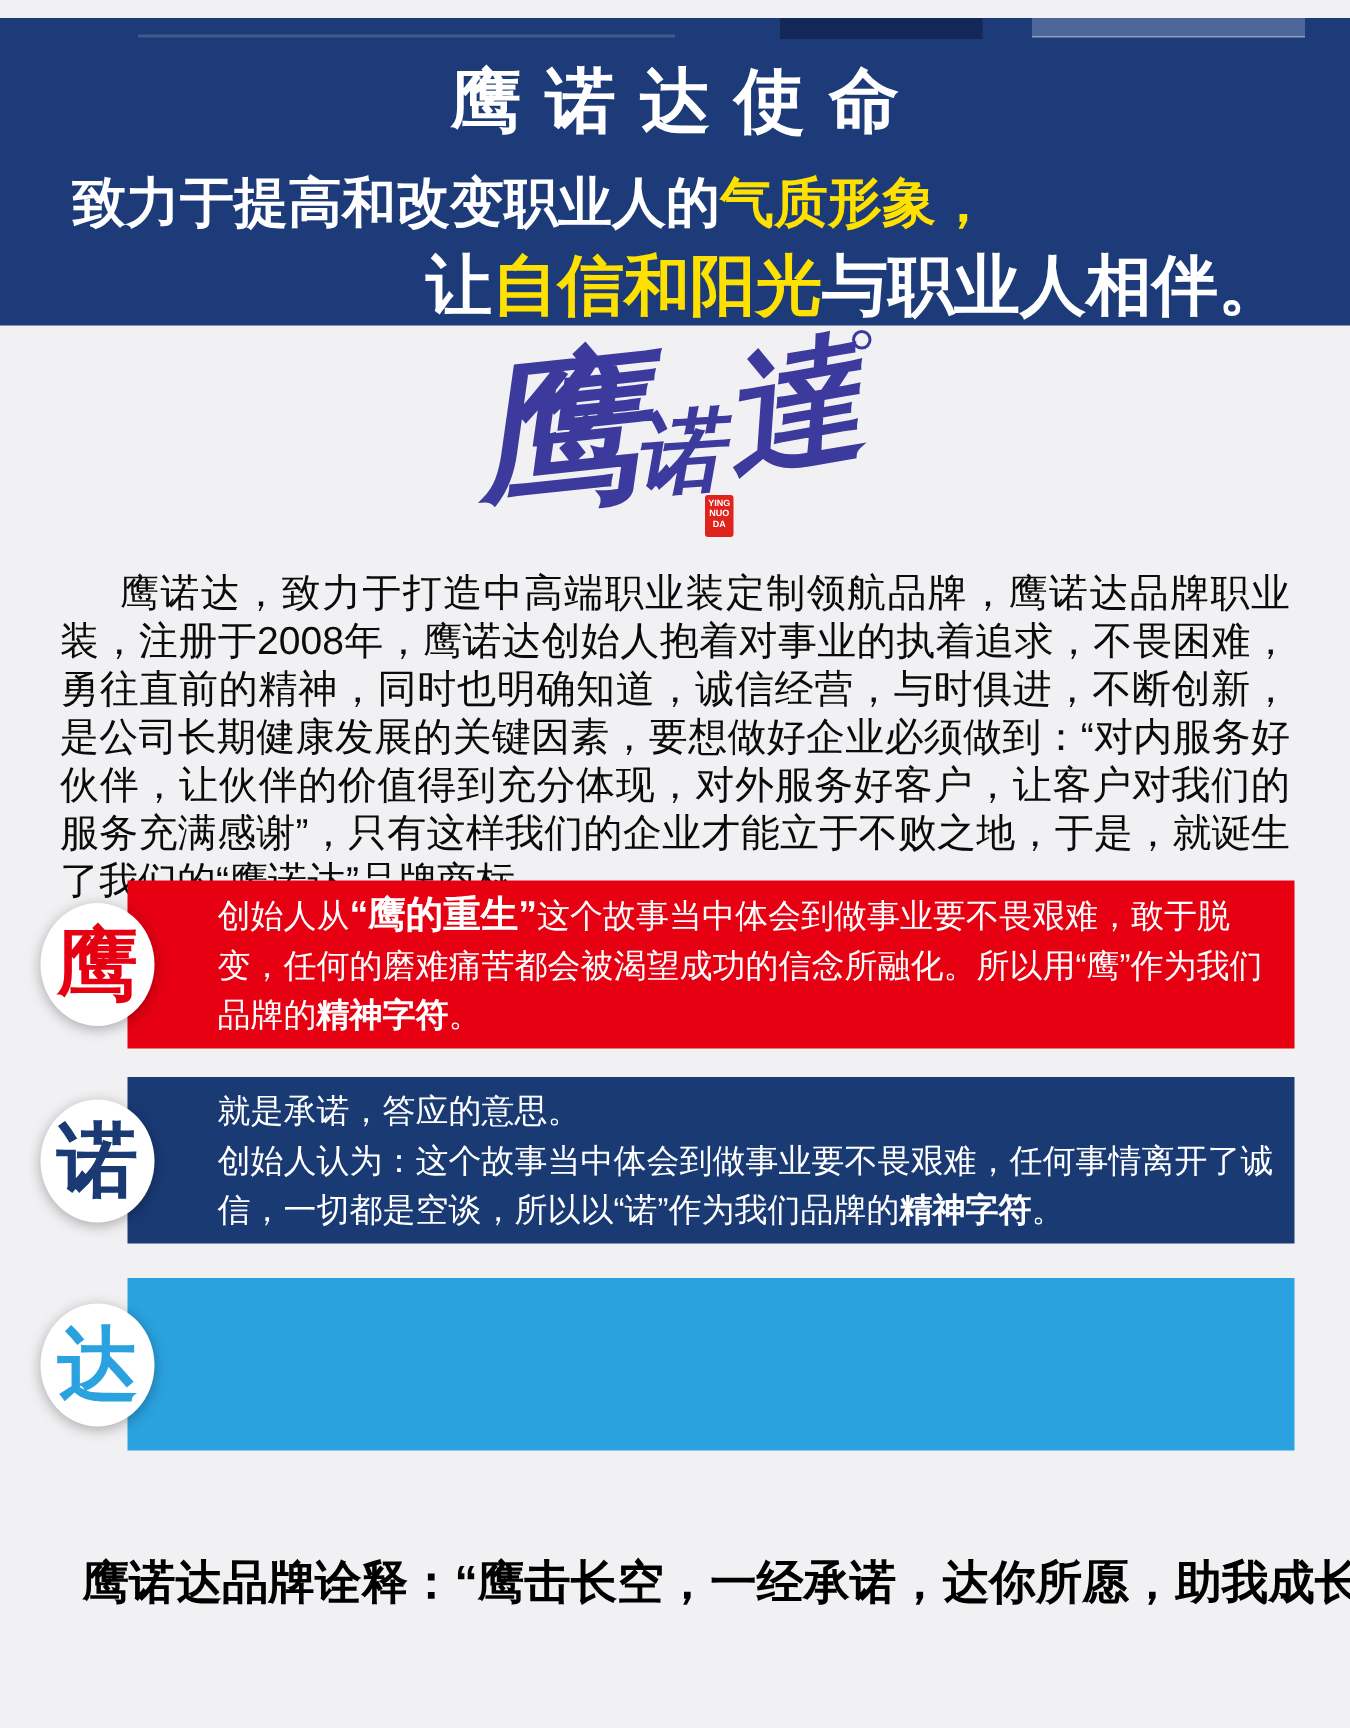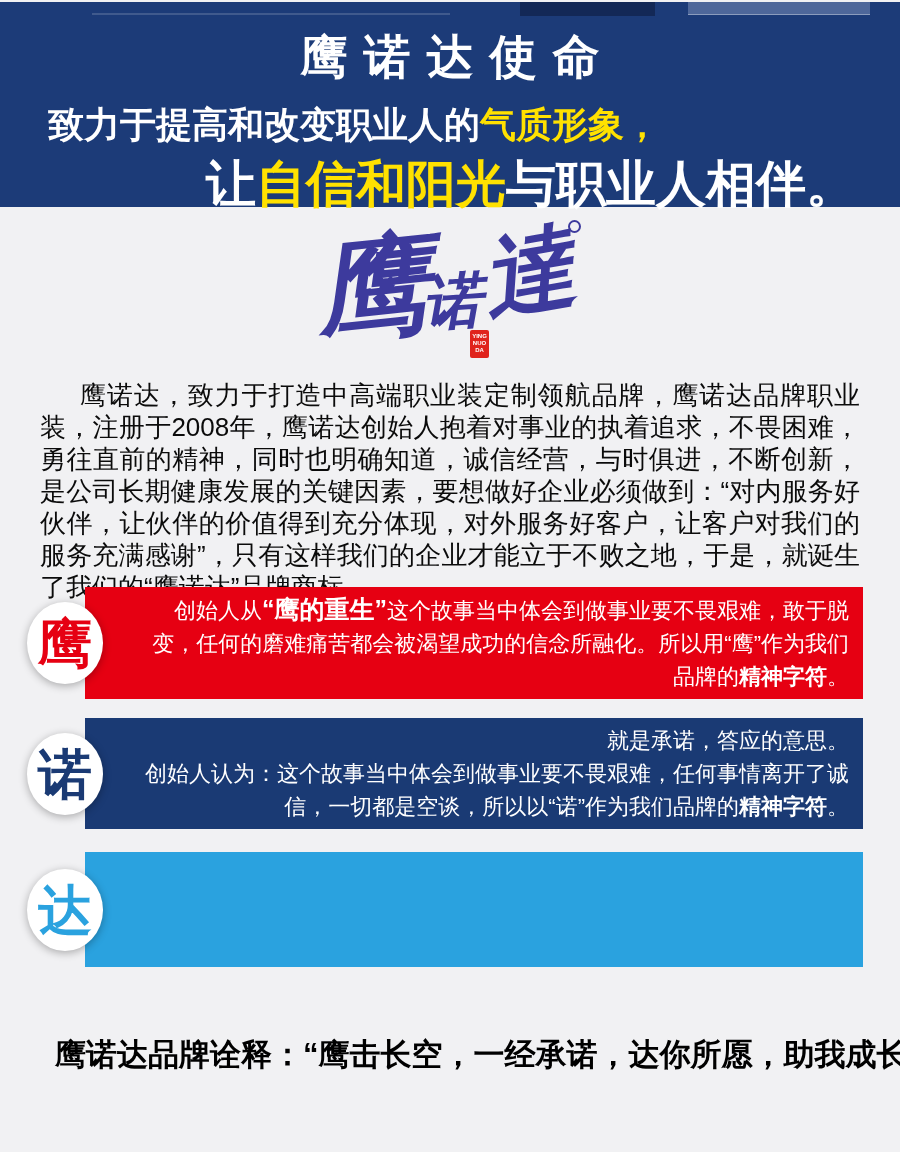--- a/index.html
+++ b/index.html
@@ -5,42 +5,42 @@
   * { margin:0; padding:0; box-sizing:border-box; }
   html,body { width:900px; }
   body { font-family:"Liberation Sans", sans-serif; }
   #page {
     position:relative; width:900px; height:1152px;
     background:#f1f1f3; overflow:hidden;
   }
 
   
   .header {
-    position:absolute; left:0; top:2px; width:900px; height:205px;
+    position:absolute; left:0; top:12px; width:900px; height:205px;
     background:#1c3b78;
   }
   .deco-line  { position:absolute; left:92px; top:11px; width:358px; height:2px;
                 background:rgba(255,255,255,.16); }
   .deco-dark  { position:absolute; left:520px; top:0; width:135px; height:14px;
                 background:rgba(8,18,44,.45); }
   .deco-light { position:absolute; left:688px; top:0; width:182px; height:13px;
                 background:rgba(182,196,226,.32);
                 border-bottom:1px solid rgba(255,255,255,.35); }
   .title {
     position:absolute; top:24px; left:0; width:100%;
     text-align:center; color:#ffffff;
     font-size:47px; font-weight:700; letter-spacing:16px; text-indent:16px;
   }
   .sub1 {
     position:absolute; top:99px; left:48px;
     font-size:36px; font-weight:700; color:#ffffff; white-space:nowrap;
   }
   .sub2 {
     position:absolute; top:149px; right:44px;
-    font-size:50px; font-weight:700; color:#ffffff; white-space:nowrap;
+    font-size:44px; font-weight:700; color:#ffffff; white-space:nowrap;
   }
   .hl { color:#ffe100; }
 
   
   .logo {
     position:absolute; top:224px; left:50%; transform:translateX(-50%);
     width:280px; height:135px; color:#3d3a9d;
   }
   .logo-char { position:absolute; font-weight:700; font-style:italic; line-height:1; }
   .lc1 { left:6px;   top:8px;  font-size:112px; transform:rotate(-6deg); }
@@ -78,21 +78,21 @@
     width:76px; height:82px; background:#ffffff; border-radius:50%;
     box-shadow:0 2px 9px rgba(0,0,0,.30);
     display:flex; align-items:center; justify-content:center;
     font-size:54px; font-weight:700; line-height:1;
   }
   .b1 .badge { color:#e60012; }
   .b2 .badge { color:#1a3a74; }
   .b3 .badge { color:#2aa2df; }
   .banner-text {
     padding:6px 14px 6px 60px;
-    color:#ffffff; font-size:22px; line-height:33px; font-weight:500;text-align:right;
+    color:#ffffff; font-size:22px; line-height:33px; font-weight:500;
   }
   .seg-big  { font-size:25px; font-weight:700; }
   .seg-bold { font-weight:700; }
 
   
   .brand-line {
     position:absolute; top:1034px; left:55px;
     font-size:31px; font-weight:700; color:#000000; white-space:nowrap;
   }
 </style>

